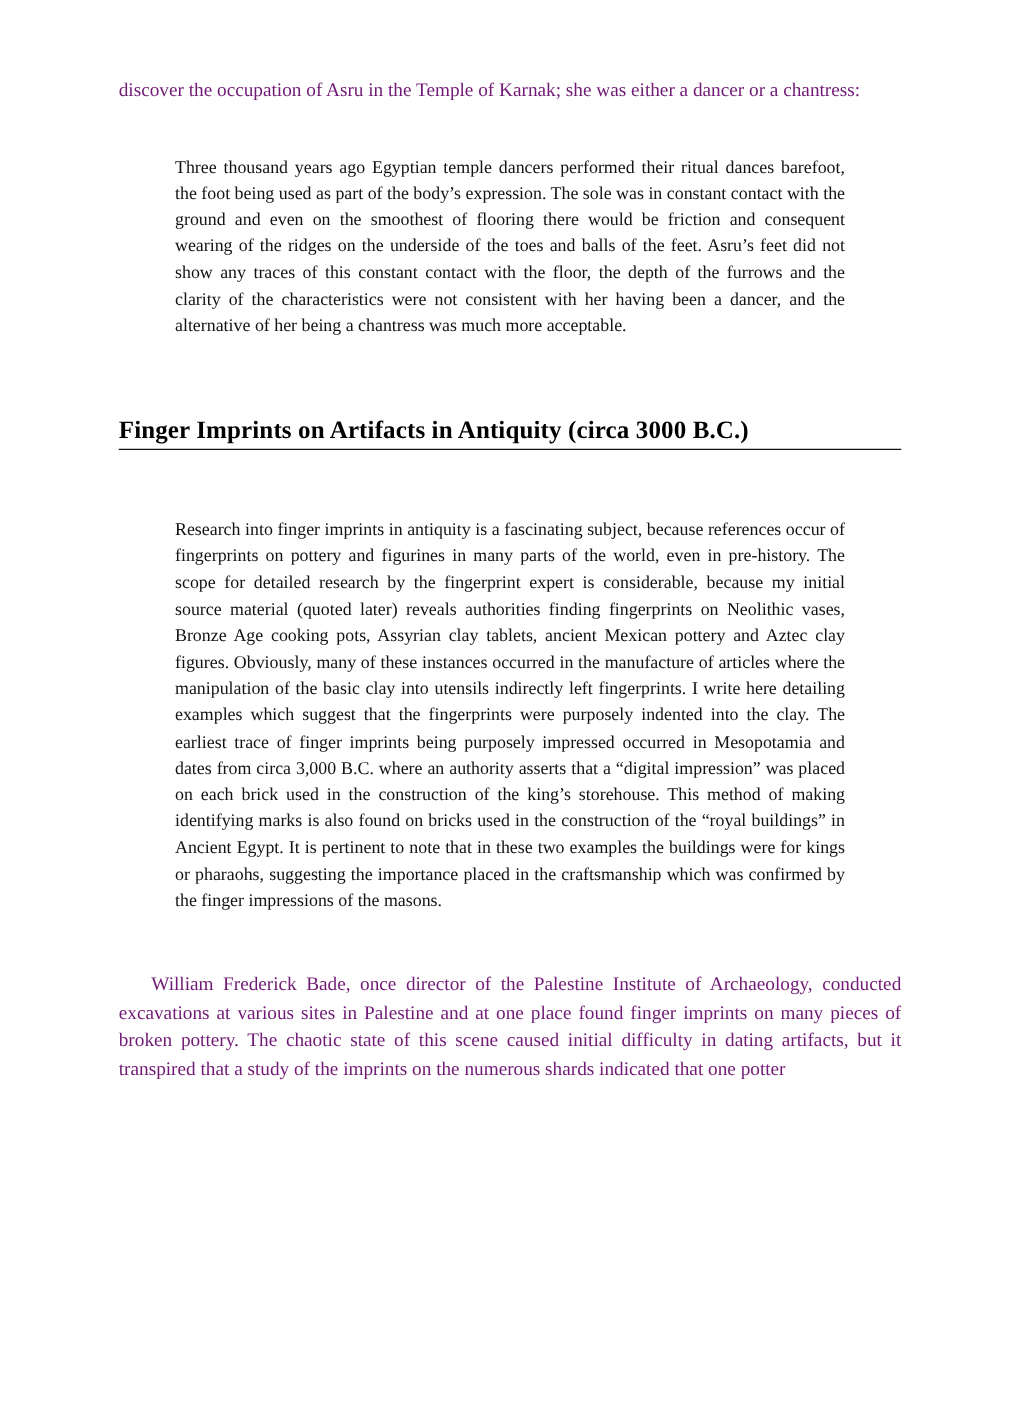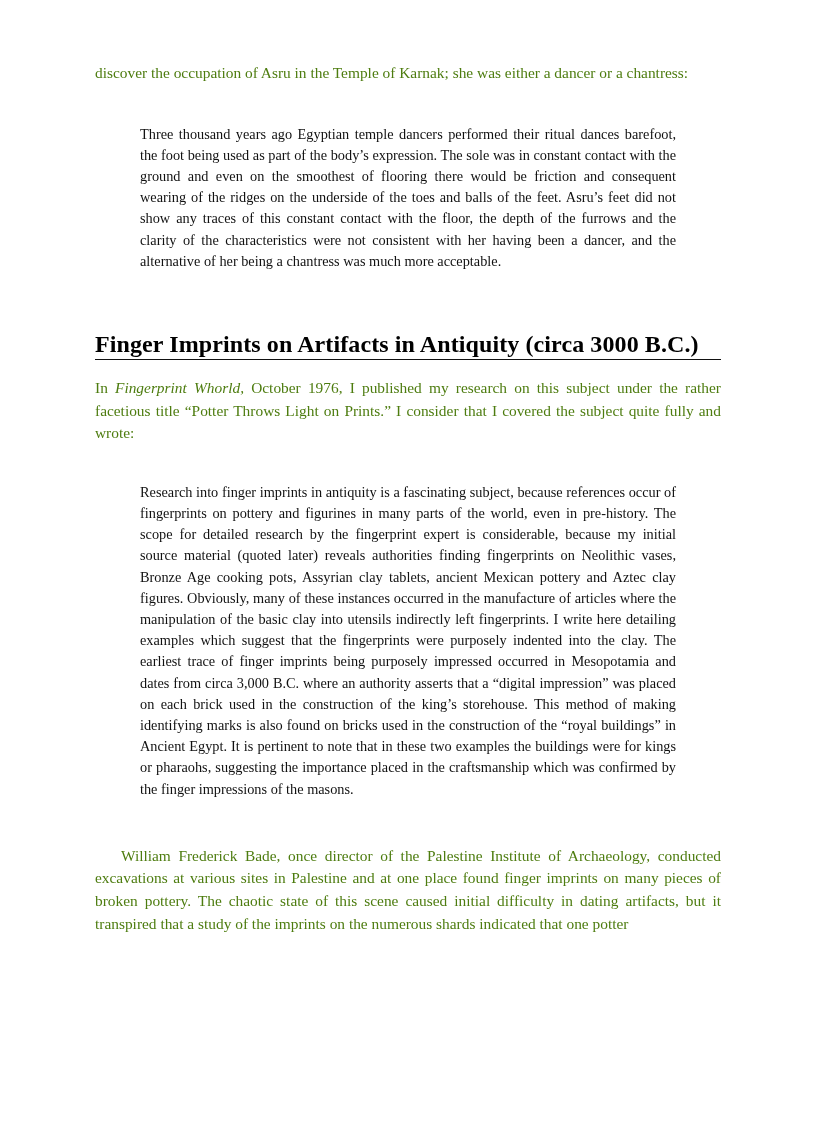--- a/index.html
+++ b/index.html
@@ -26,21 +26,21 @@
     width: 626px;
   }
 
   
   .body-par {
     font-size: 15.4px;
     line-height: 22.6px;
     text-align: justify;
     text-justify: inter-word;
     margin: 0;
-    color: #4d7c0f;
+    color: #701a75;
     -webkit-hyphens: none;
     hyphens: none;
   }
 
   .body-par.indent-first {
     text-indent: 26px;
   }
 
   
   .quote {
@@ -49,21 +49,21 @@
     text-align: justify;
     text-justify: inter-word;
     margin: 12px;
     padding-left: 33px;
     padding-right: 33px;
     color: #111111;
   }
 
   
   .section-heading {
-    font-size: 24px;
+    font-size: 20px;
     font-weight: bold;
     line-height: 22px;
     letter-spacing: 0.1px;
     text-align: justify;
     text-justify: inter-word;
     margin: 0;
     color: #000000;
     white-space: nowrap;
   }
 
@@ -96,21 +96,20 @@
 
     <blockquote class="quote">Three thousand years ago Egyptian temple dancers performed their ritual dances barefoot, the foot being used as part of the body’s expression. The sole was in constant contact with the ground and even on the smoothest of flooring there would be friction and consequent wearing of the ridges on the underside of the toes and balls of the feet. Asru’s feet did not show any traces of this constant contact with the floor, the depth of the furrows and the clarity of the characteristics were not consistent with her having been a dancer, and the alternative of her being a chantress was much more acceptable.</blockquote>
 
     <div class="gap-quote-head"></div>
 
     <h2 class="section-heading">Finger Imprints on Artifacts in Antiquity (circa 3000 B.C.)</h2>
     <hr class="heading-rule">
 
     <div class="gap-head-par"></div>
 
-    <p class="body-par"><span>In </span><span class="ital">Fingerprint Whorld,</span><span> October 1976, I published my research on this subject under the rather facetious title “Potter Throws Light on Prints.” I consider that I covered the subject quite fully and wrote:</span></p>
 
     <div class="gap-par-quote"></div>
 
     <blockquote class="quote">Research into finger imprints in antiquity is a fascinating subject, because references occur of fingerprints on pottery and figurines in many parts of the world, even in pre-history. The scope for detailed research by the fingerprint expert is considerable, because my initial source material (quoted later) reveals authorities finding fingerprints on Neolithic vases, Bronze Age cooking pots, Assyrian clay tablets, ancient Mexican pottery and Aztec clay figures. Obviously, many of these instances occurred in the manufacture of articles where the manipulation of the basic clay into utensils indirectly left fingerprints. I write here detailing examples which suggest that the fingerprints were purposely indented into the clay. The earliest trace of finger imprints being purposely impressed occurred in Mesopotamia and dates from circa 3,000 B.C. where an authority asserts that a “digital impression” was placed on each brick used in the construction of the king’s storehouse. This method of making identifying marks is also found on bricks used in the construction of the “royal buildings” in Ancient Egypt. It is pertinent to note that in these two examples the buildings were for kings or pharaohs, suggesting the importance placed in the craftsmanship which was confirmed by the finger impressions of the masons.</blockquote>
 
     <div class="gap-quote-par"></div>
 
     <p class="body-par indent-first">William Frederick Bade, once director of the Palestine Institute of Archaeology, conducted excavations at various sites in Palestine and at one place found finger imprints on many pieces of broken pottery. The chaotic state of this scene caused initial difficulty in dating artifacts, but it transpired that a study of the imprints on the numerous shards indicated that one potter</p>
 
   </div>

